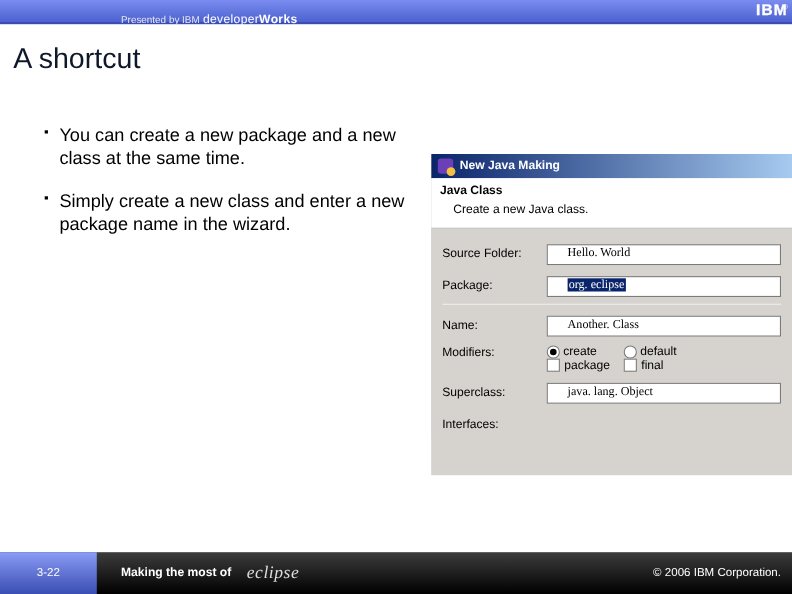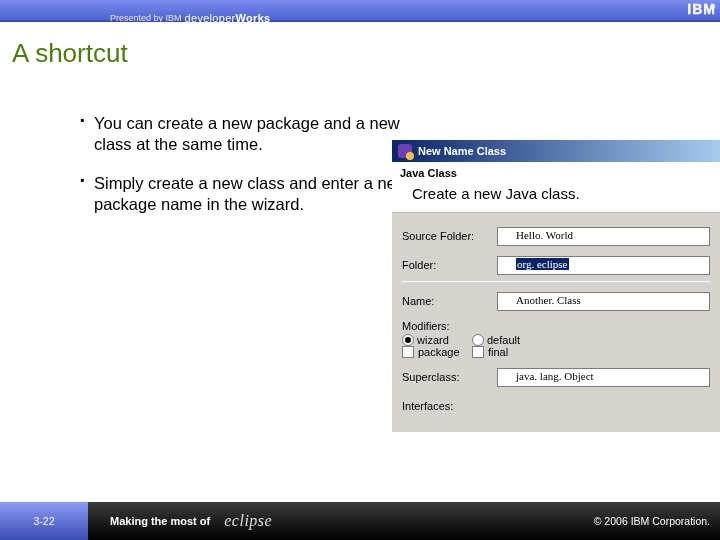--- a/index.html
+++ b/index.html
@@ -8,37 +8,37 @@
   
   .header { height: 22px; background: linear-gradient(to bottom, #7a8cf0, #4d62d0); display: flex; align-items: center; padding: 16px 10px 0 110px; color: #fff; font-size: 10px; position: relative; border-bottom: 2px solid #3a4db2; }
   .header .presented { color: #e8e8e8; font-size: 9px; margin-right: 3px; }
   .header .dw { font-size: 11px; letter-spacing: 0.3px; }
   .header .dw .light { font-weight: 400; }
   .header .dw .bold { font-weight: 700; }
   .ibm-text { position: absolute; right: 4px; top: 1px; color: #fff; font-weight: 700; font-size: 14px; letter-spacing: 1px; font-family: 'Arial Black', Arial; -webkit-text-stroke: 0.3px #fff; }
   .ibm-reg { position: absolute; right: 4px; top: 4px; color: #fff; font-size: 6px; }
 
   
-  .title { font-size: 26px; padding: 16px 0 10px 12px; color: #4d7c0f; font-family: Arial; }
+  .title { font-size: 26px; padding: 16px 0 10px 12px; color: #0f172a; font-family: Arial; }
 
   
-  .content { display: flex; padding: 0 0 0 40px; margin-left: 40px; }
+  .content { display: flex; padding: 0 0 0 40px; }
   .bullets { width: 330px; padding-top: 34px; }
   .bullets li { list-style: none; position: relative; padding-left: 14px; font-size: 16.5px; line-height: 1.28; margin-bottom: 18px; color: #000; }
   .bullets li::before { content: "▪"; position: absolute; left: 0; top: 0; font-size: 12px; }
 
   
   .wizard-wrap { position: absolute; right: 0; top: 140px; width: 328px; height: 292px; border: 0; background: #d6d3ce; overflow: hidden; font-family: Tahoma, Arial; }
   .wiz-titlebar { height: 22px; background: linear-gradient(to right, #0a246a, #a6caf0); display: flex; align-items: center; padding-left: 6px; gap: 6px; }
   .wiz-titlebar .eicon { width: 14px; height: 14px; background: #6b3fb5; border-radius: 3px; position: relative; }
   .wiz-titlebar .eicon::after { content: ""; position: absolute; right: -2px; bottom: -2px; width: 8px; height: 8px; background: #f5c142; border-radius: 50%; }
   .wiz-titlebar .ttl { color: #fff; font-size: 11px; font-weight: 700; }
   .wiz-banner { background: #fff; padding: 5px 8px 8px 8px; border-bottom: 1px solid #bbb; }
   .wiz-banner .h1 { font-size: 11px; font-weight: 700; color: #000; }
-  .wiz-banner .sub { font-size: 15px; color: #000; padding: 6px 0 2px 12px; }
+  .wiz-banner .sub { font-size: 11px; color: #000; padding: 6px 0 2px 12px; }
   .wiz-body { background: #d6d3ce; padding: 10px 10px 0 10px; font-size: 11px; color: #000; }
   .wiz-row { display: flex; align-items: center; height: 26px; margin-bottom: 3px; }
   .wiz-row .lbl { width: 95px; font-size: 11px; }
   .wiz-row .fld { flex: 1; }
   .txt { width: 100%; height: 19px; border: 1px solid #7b7b7b; background: #fff; font-size: 11px; padding: 1px 18px; font-family: Tahoma; }
   .txt.hi { background: #fff; }
   .txt .sel { background: #0a246a; color: #fff; padding: 0 1px; }
   .chk { width: 12px; height: 12px; border: 1px solid #7b7b7b; background: #fff; display: inline-block; vertical-align: middle; margin-right: 4px; }
   .radio { width: 12px; height: 12px; border: 1px solid #7b7b7b; border-radius: 50%; background: #fff; display: inline-block; vertical-align: middle; margin-right: 3px; position: relative; }
   .radio.on::after { content: ""; position: absolute; inset: 2px; background: #000; border-radius: 50%; }
@@ -70,52 +70,52 @@
 <div class="content">
   <ul class="bullets">
     <li>You can create a new package and a new class at the same time.</li>
     <li>Simply create a new class and enter a new package name in the wizard.</li>
   </ul>
 </div>
 
 <div class="wizard-wrap">
   <div class="wiz-titlebar">
     <span class="eicon"></span>
-    <span class="ttl">New Name Class</span>
+    <span class="ttl">New Java Making</span>
   </div>
   <div class="wiz-banner">
     <div class="h1">Java Class</div>
     <div class="sub">Create a new Java class.</div>
   </div>
   <div class="wiz-body">
     <div class="wiz-row">
       <div class="lbl">Source Folder:</div>
       <div class="fld">
           <div class="txt">Hello. World</div>
         </div>
     </div>
     <div class="wiz-row">
-      <div class="lbl">Folder:</div>
+      <div class="lbl">Package:</div>
       <div class="fld">
           <div class="txt hi"><span class="sel">org. eclipse</span></div>
         </div>
     </div>
     <div class="sep"></div>
     <div class="wiz-row">
       <div class="lbl">Name:</div>
       <div class="fld">
           <div class="txt">Another. Class</div>
         </div>
     </div>
-    <div class="wiz-row" style="height:auto; align-items:flex-start;flex-direction:column;">
+    <div class="wiz-row" style="height:auto; align-items:flex-start;">
       <div class="lbl" style="padding-top:3px;">Modifiers:</div>
       <div class="fld mods">
         <label>
             <span class="radio on"></span>
-            <span>wizard</span>
+            <span>create</span>
           </label>
         <label>
             <span class="radio"></span>
             <span>default</span>
           </label>
         <label style="width:100%; height:0;"></label>
         <label>
             <span class="chk"></span>
             <span>package</span>
           </label>

